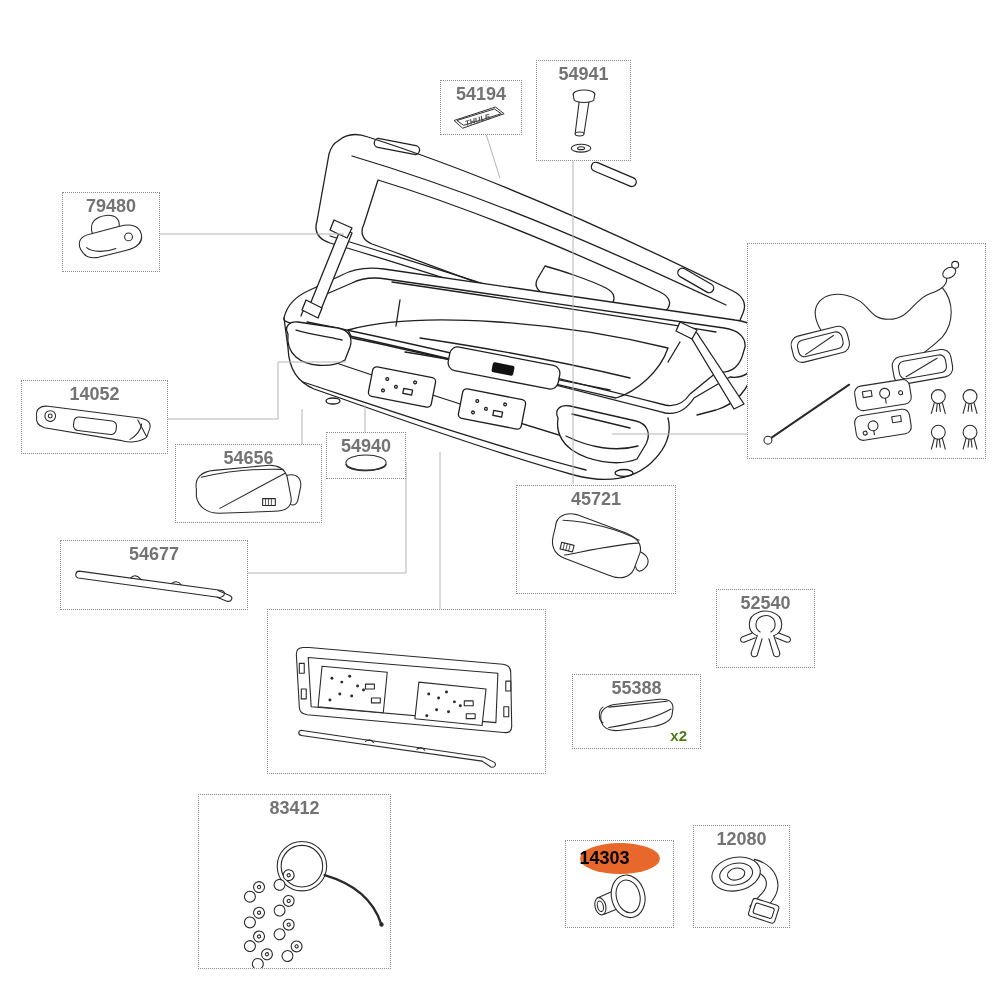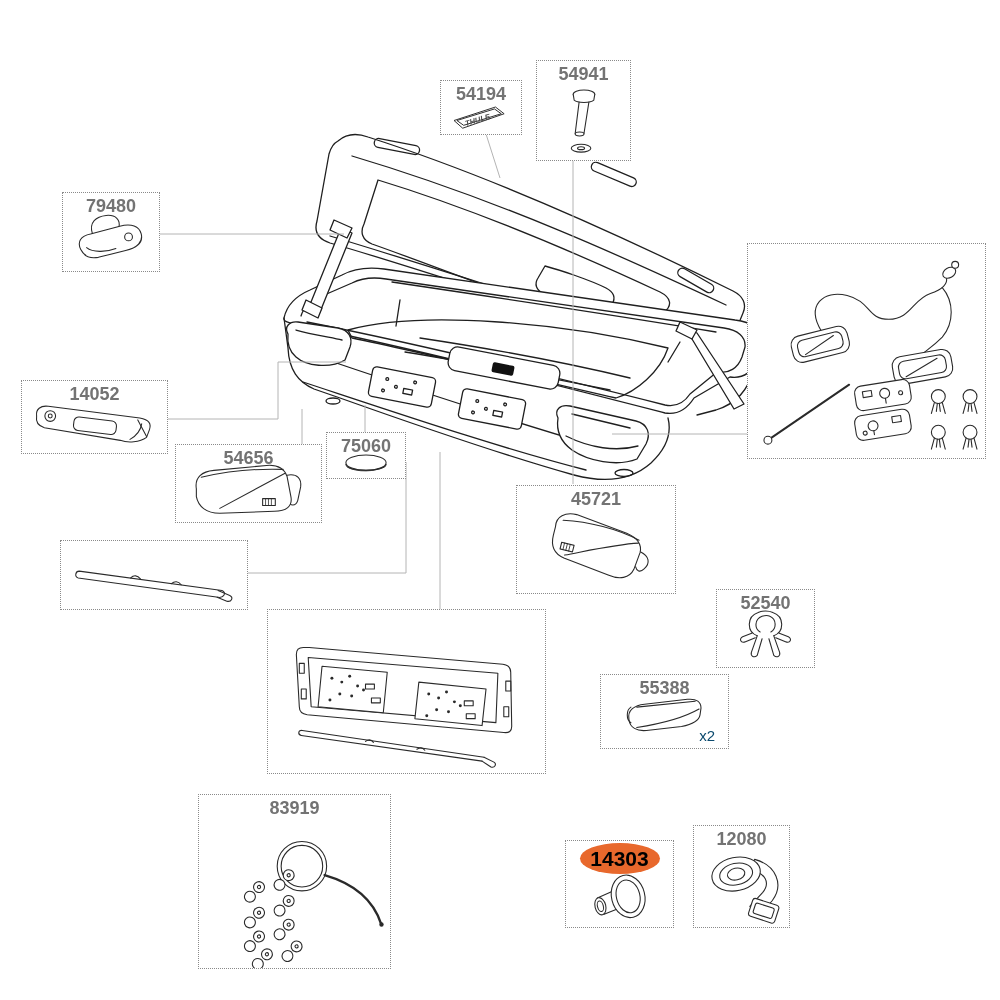--- a/index.html
+++ b/index.html
@@ -13,26 +13,26 @@
     box-sizing:border-box;
   }
   .part-art{position:absolute;left:0;top:0;width:100%;height:100%;}
   .part-label{
     position:relative;z-index:2;text-align:center;padding-top:3px;
     font-weight:700;font-size:18px;line-height:1.15;color:#737373;
     font-family:"Liberation Sans",sans-serif;letter-spacing:0px;
   }
   .label-badge{
     position:relative;z-index:2;margin:2px auto 0 auto;width:80px;height:31px;
-    background:#e8682c;border-radius:50%;text-align:center;
-    font-weight:700;font-size:21px;line-height:31px;color:#000;
+    background:#e8682c;border-radius:50%;text-align:left;
+    font-weight:700;font-size:18px;line-height:31px;color:#000;
   }
   .qty-note{
     position:absolute;right:13px;bottom:4px;z-index:2;
-    font-size:15px;color:#0c4a6e;font-weight:400;
+    font-size:15px;color:#4d7c0f;font-weight:700;
   }
 </style>
 </head>
 <body>
 
 <div id="canvas">
 
   <svg id="main-art" width="1000" height="1000" viewBox="0 0 1000 1000">
 
     <g stroke="#1f1f1f" stroke-width="1.3" fill="none" stroke-linecap="round" stroke-linejoin="round">
@@ -254,21 +254,21 @@
                  L 117 53 C 119 63 112 68 100 68 L 44 70 C 30 70 22 63 20 53 Z"></path>
         <path d="M 25 33 C 52 27 82 24 109 25" fill="none"></path>
         <path d="M 44 65 C 70 51 92 39 111 29" fill="none"></path>
         <rect x="88" y="55" width="13" height="7"></rect>
         <path d="M 91 55 L 91 62 M 94 55 L 94 62 M 97 55 L 97 62" fill="none" stroke-width="0.8"></path>
       </g>
     </svg>
   </div>
 
   <div class="part-box" style="left:326px;top:432px;width:80px;height:47px">
-    <div class="part-label">75060</div>
+    <div class="part-label">54940</div>
     <svg class="part-art" viewBox="0 0 80 47">
       <g stroke="#2a2a2a" stroke-width="1.1" fill="#fff" stroke-linecap="round">
         <ellipse cx="40" cy="31" rx="21" ry="8"></ellipse>
         <path d="M 19 33 C 21 41 59 41 61 33" fill="none"></path>
         <path d="M 21 36 C 30 41 50 41 59 35" fill="none" stroke-width="0.9"></path>
       </g>
     </svg>
   </div>
 
   <div class="part-box" style="left:516px;top:485px;width:160px;height:109px">
@@ -294,20 +294,21 @@
         <path d="M 44 43 C 38 40 38 30 46 27 C 49 26 52 26 54 27 C 61 30 61 40 55 43" fill="none"></path>
         <path d="M 36 44 L 26 48 C 22 50 24 55 29 53 L 39 49"></path>
         <path d="M 63 44 L 73 48 C 77 50 75 55 70 53 L 60 49"></path>
         <path d="M 41 47 L 35 64 C 34 68 38 70 41 67 L 46 50"></path>
         <path d="M 58 47 L 64 64 C 65 68 61 70 58 67 L 53 50"></path>
       </g>
     </svg>
   </div>
 
   <div class="part-box" style="left:60px;top:540px;width:188px;height:70px">
+    <div class="part-label">54677</div>
     <svg class="part-art" viewBox="0 0 188 70">
       <g stroke="#2a2a2a" stroke-width="1.1" fill="#fff" stroke-linecap="round" stroke-linejoin="round">
         <path d="M 17 31 C 13 31 12 37 16 38 L 160 58 C 166 59 169 53 164 51 Z"></path>
         <path d="M 160 51 L 172 56 C 176 58 174 63 169 62 L 159 58" fill="none"></path>
         <path d="M 70 38 C 73 35 77 35 80 39" fill="none"></path>
         <path d="M 112 44 C 115 41 119 41 122 45" fill="none"></path>
       </g>
     </svg>
   </div>
 
@@ -345,36 +346,36 @@
         <rect x="240" y="72" width="5" height="10"></rect>
           <rect x="238" y="98" width="5" height="10"></rect>
         <path d="M 34 122 L 218 149 M 33 127 L 216 153" fill="none"></path>
         <path d="M 34 122 C 30 121 29 126 33 127" fill="none"></path>
         <path d="M 218 149 L 228 154 C 231 156 229 160 225 159 L 216 153" fill="none"></path>
         <path d="M 98 133 C 101 131 104 131 106 134 M 150 141 C 153 139 156 139 158 142" fill="none"></path>
       </g>
     </svg>
   </div>
 
-  <div class="part-box" style="left:600px;top:674px;width:129px;height:75px">
+  <div class="part-box" style="left:572px;top:674px;width:129px;height:75px">
     <div class="part-label">55388</div>
     <span class="qty-note">x2</span>
     <svg class="part-art" viewBox="0 0 129 75">
       <g stroke="#2a2a2a" stroke-width="1.1" fill="#fff" stroke-linecap="round" stroke-linejoin="round">
         <path d="M 28 46 C 26 36 34 31 44 30 L 88 25 C 98 24 102 28 102 34
                  L 101 41 C 100 47 92 51 82 53 L 46 57 C 36 58 29 54 28 46 Z"></path>
         <path d="M 30 33 C 25 36 25 46 30 49" fill="none"></path>
         <path d="M 36 33 L 96 27" fill="none"></path>
         <path d="M 36 54 C 62 50 86 43 100 35" fill="none"></path>
       </g>
     </svg>
   </div>
 
   <div class="part-box" style="left:198px;top:794px;width:193px;height:175px">
-    <div class="part-label">83919</div>
+    <div class="part-label">83412</div>
     <svg class="part-art" viewBox="0 0 193 175">
       <g stroke="#2a2a2a" stroke-width="1.1" fill="none" stroke-linecap="round" stroke-linejoin="round">
         <circle cx="104" cy="72" r="25"></circle>
         <circle cx="104" cy="72" r="21"></circle>
         <path d="M 127 81 C 158 90 176 106 184 130" stroke-width="2.4"></path>
         <circle cx="184.5" cy="131" r="2.2" fill="#2a2a2a" stroke="none"></circle>
         <g fill="#fff">
           <g transform="translate(56,98) rotate(-20)">
               <circle cx="-6" cy="3" r="5.5"></circle>
               <circle cx="6" cy="-3" r="5.5"></circle>

